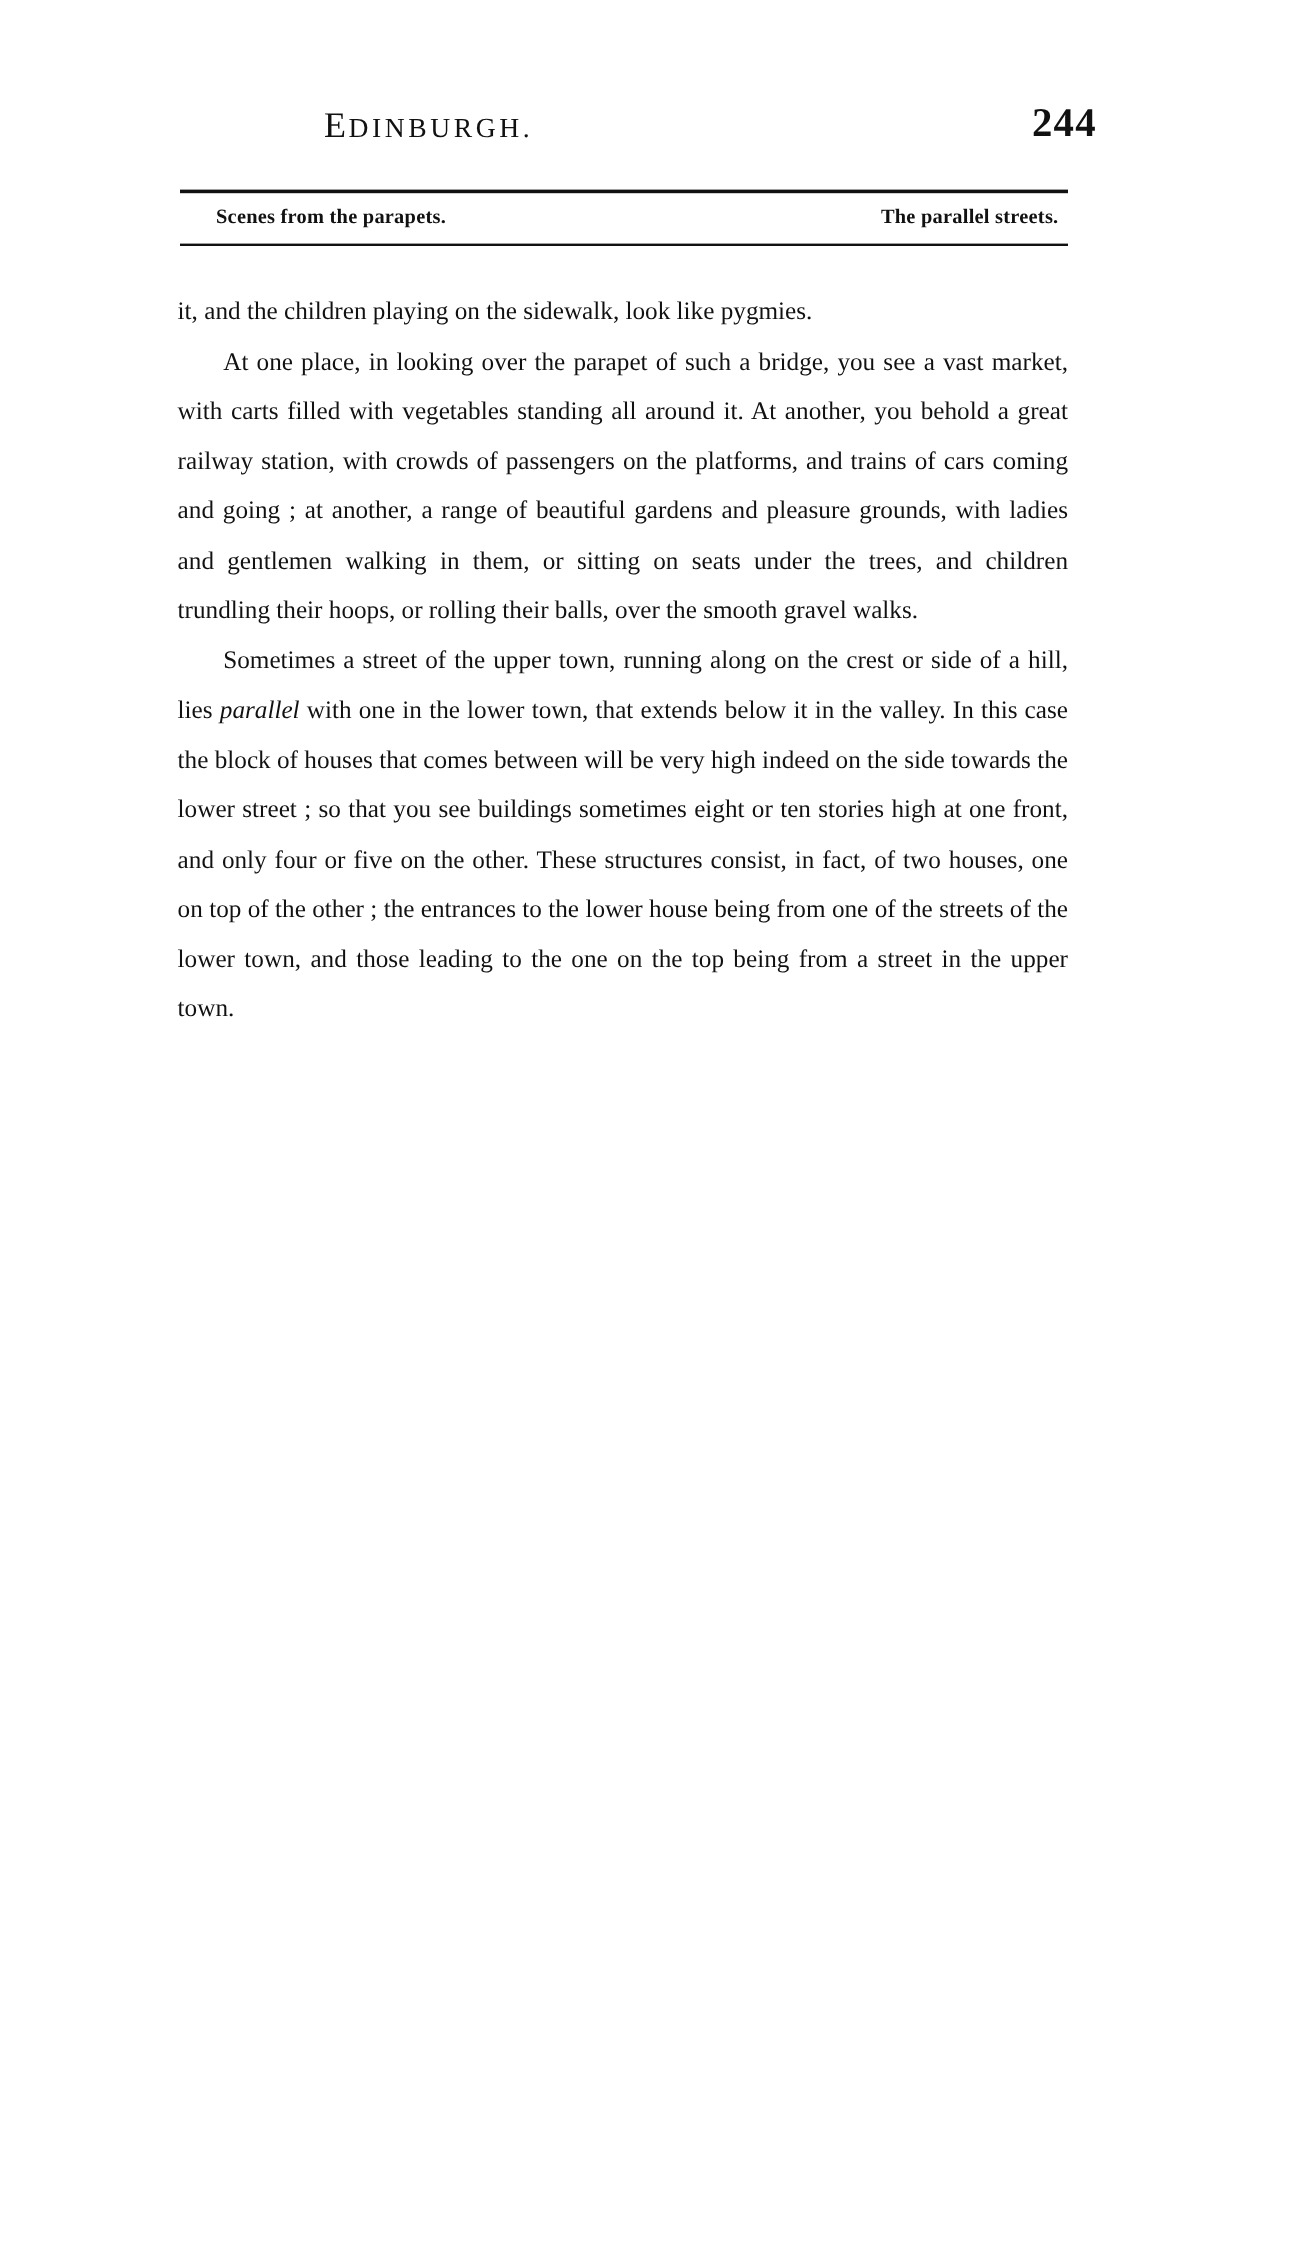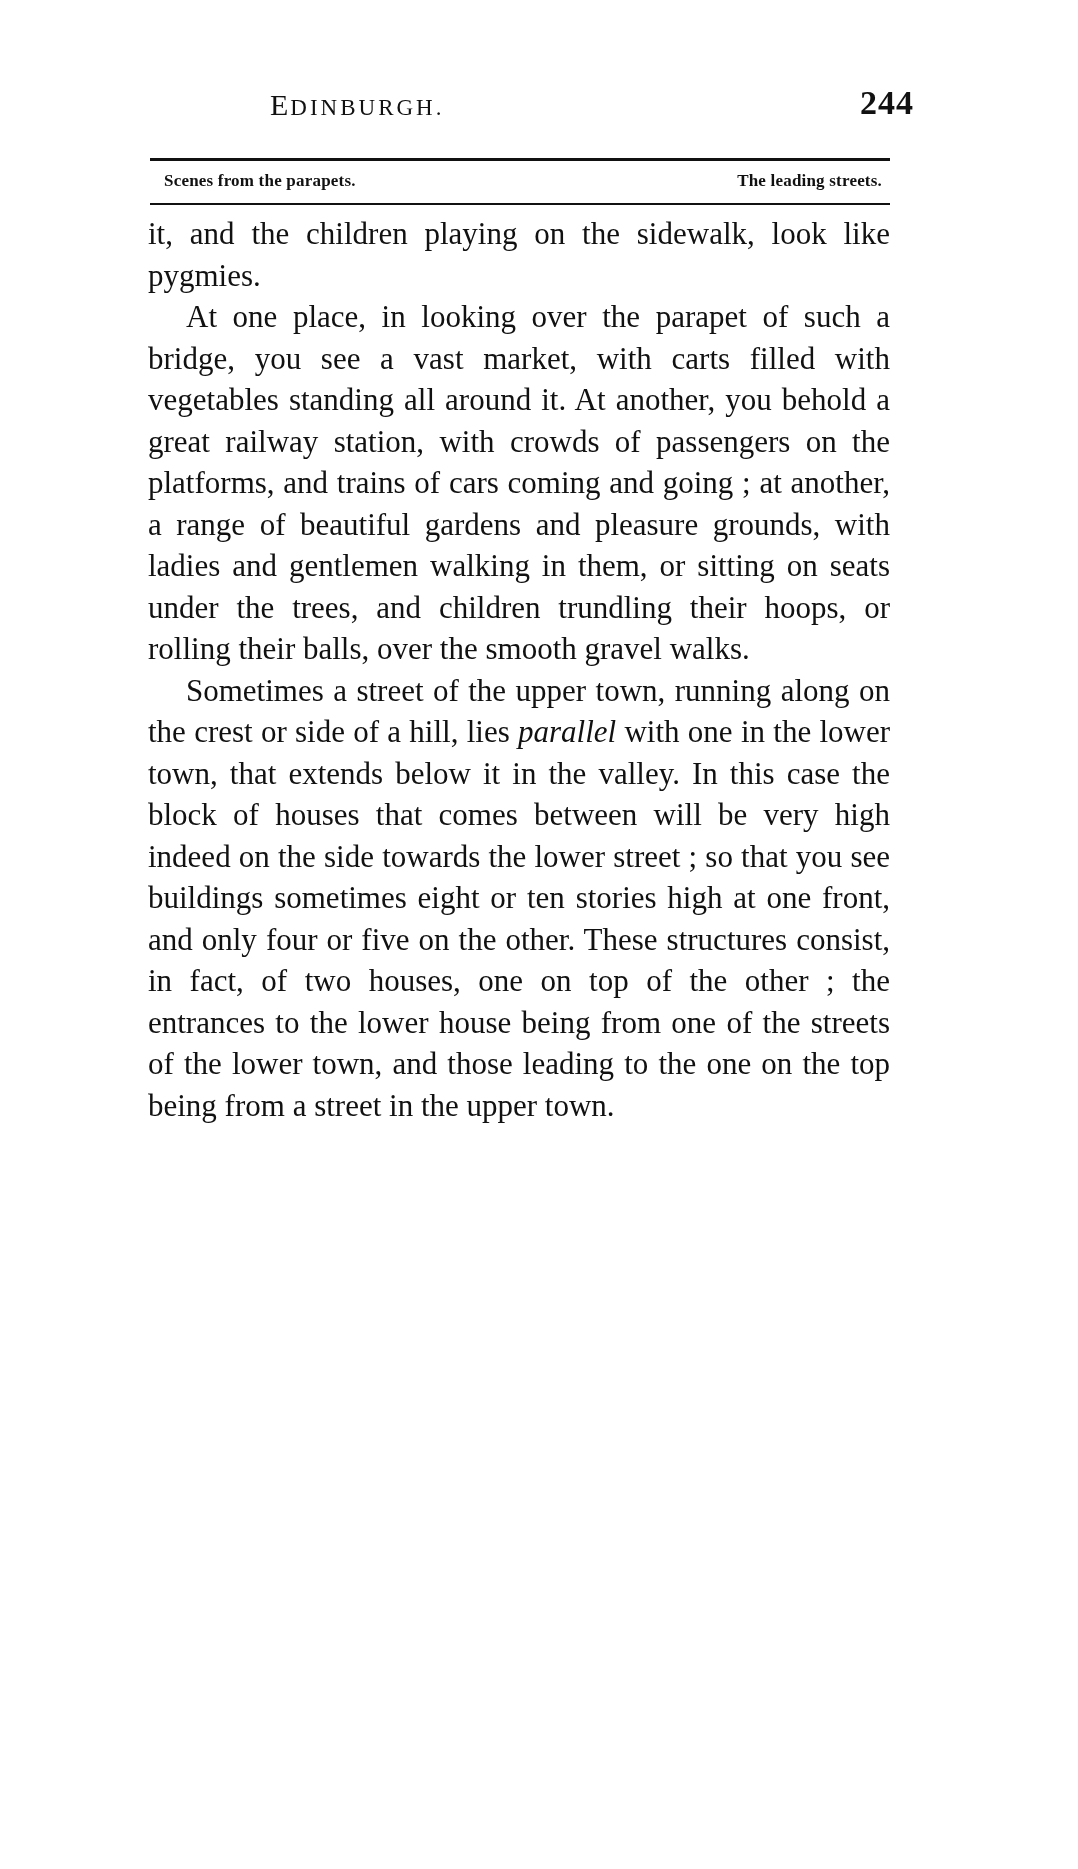--- a/index.html
+++ b/index.html
@@ -73,27 +73,27 @@
     margin-left: 2px;
   }
   .sidehead {
     position: absolute;
     top: 10px;
     font-family: "Liberation Serif", serif;
     font-size: 17px;
     font-weight: bold;
     letter-spacing: 0.2px;
   }
-  .sidehead.left { left: 14px; }
+  .sidehead.left { left: 30px; }
   .sidehead.right { right: 8px; }
 
   .body-text {
-    margin-top: 8px;
+    margin-top: 34px;
     width: 742px;
-    font-size: 31px;
+    font-size: 21px;
     line-height: 41.5px;
     text-align: justify;
     text-justify: inter-word;
     hyphens: none;
   }
   .body-text p {
     margin: 0;
     text-indent: 0;
   }
   .body-text p.indent {
@@ -114,21 +114,21 @@
 
     <div class="header-row">
       <div class="running-head"><span class="cap">E</span><span class="small">DINBURGH.</span></div>
       <div class="folio">244</div>
     </div>
 
     <hr class="rule">
 
     <div class="sideheads">
       <div class="sidehead left">Scenes from the parapets.</div>
-      <div class="sidehead right">The leading streets.</div>
+      <div class="sidehead right">The parallel streets.</div>
     </div>
 
     <hr class="rule thin">
 
     <div class="body-text">
         <p><span>it, and the children playing on the sidewalk, look like pygmies.</span></p>
         <p class="indent"><span>At one place, in looking over the parapet of such a bridge, you see a vast market, with carts filled with vegetables standing all around it.  At another, you behold a great railway station, with crowds of passengers on the platforms, and trains of cars coming and going ; at another, a range of beautiful gardens and pleasure grounds, with ladies and gentlemen walking in them, or sitting on seats under the trees, and children trundling their hoops, or rolling their balls, over the smooth gravel walks.</span></p>
         <p class="indent"><span>Sometimes a street of the upper town, running along on the crest or side of a hill, lies </span><i>parallel</i><span> with one in the lower town, that extends below it in the valley.   In this case the block of houses that comes between will be very high indeed on the side towards the lower street ; so that you see buildings sometimes eight or ten stories high at one front, and only four or five on the other. These structures consist, in fact, of two houses, one on top of the other ; the entrances to the lower house being from one of the streets of the lower town, and those leading to the one on the top being from a street in the upper town.</span></p>
       </div>
 

